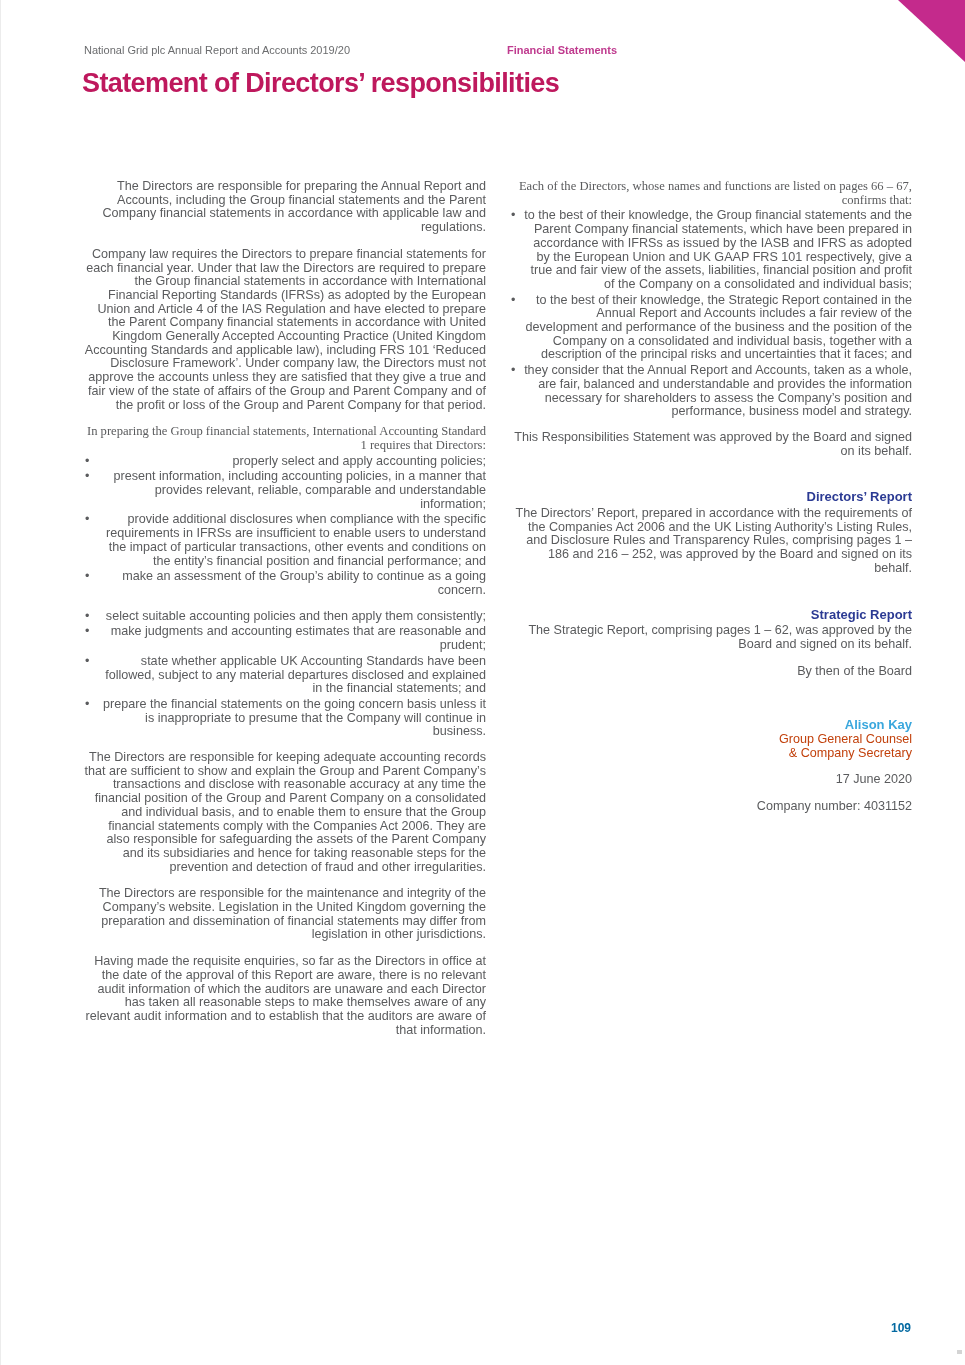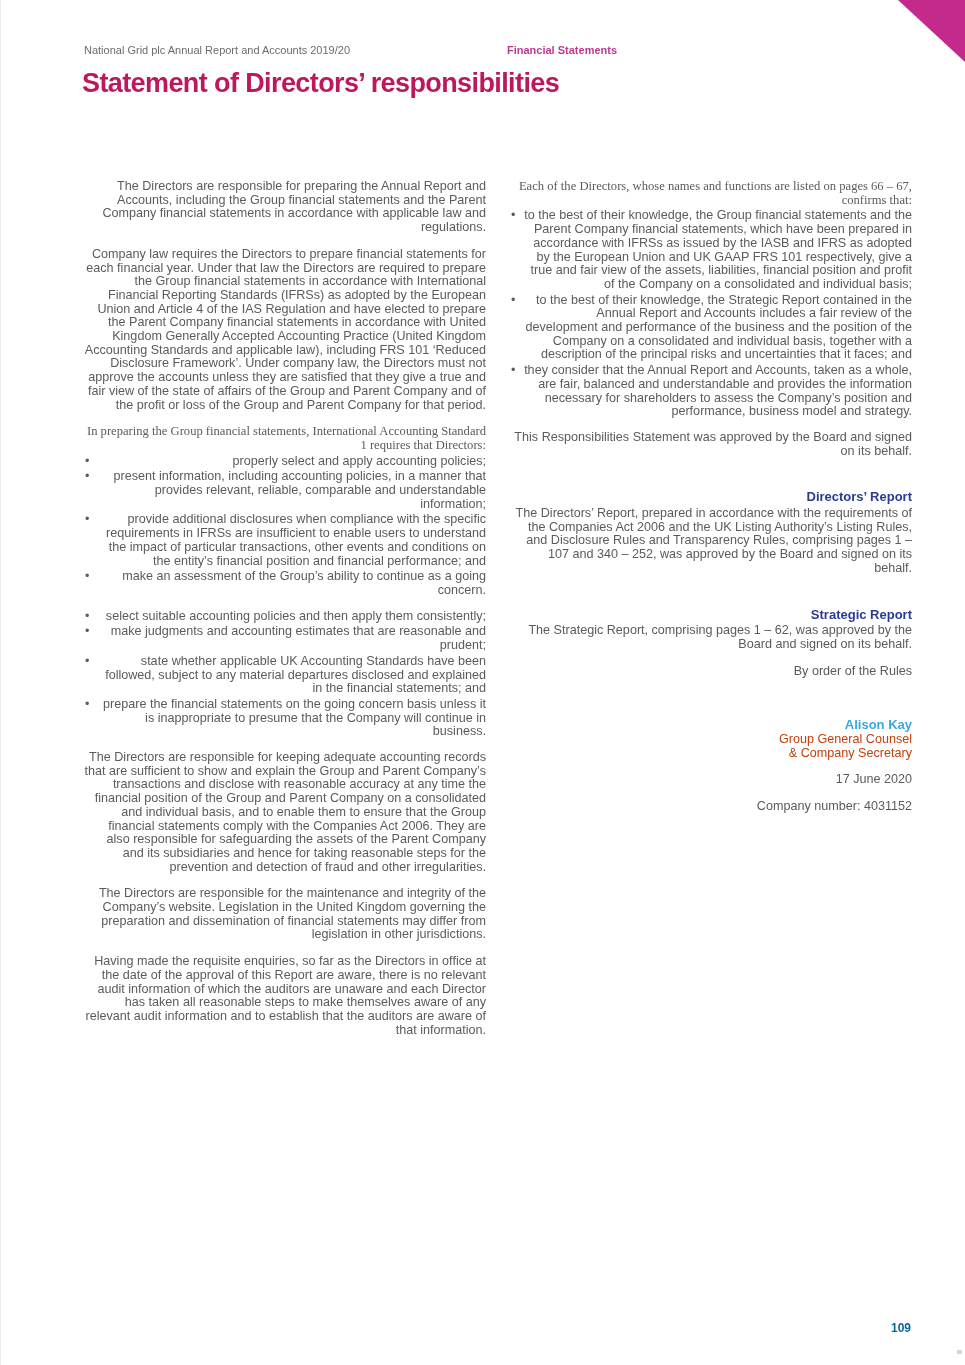--- a/index.html
+++ b/index.html
@@ -92,26 +92,26 @@
     <p class="list-intro">Each of the Directors, whose names and functions are listed on pages 66 – 67, confirms that:</p>
     <ul class="bullets">
       <li>to the best of their knowledge, the Group financial statements and the Parent Company financial statements, which have been prepared in accordance with IFRSs as issued by the IASB and IFRS as adopted by the European Union and UK GAAP FRS 101 respectively, give a true and fair view of the assets, liabilities, financial position and profit of the Company on a consolidated and individual basis;</li>
       <li>to the best of their knowledge, the Strategic Report contained in the Annual Report and Accounts includes a fair review of the development and performance of the business and the position of the Company on a consolidated and individual basis, together with a description of the principal risks and uncertainties that it faces; and</li>
       <li>they consider that the Annual Report and Accounts, taken as a whole, are fair, balanced and understandable and provides the information necessary for shareholders to assess the Company’s position and performance, business model and strategy.</li>
     </ul>
 
     <p>This Responsibilities Statement was approved by the Board and signed on its behalf.</p>
 
     <h2 class="subhead">Directors’ Report</h2>
-    <p>The Directors’ Report, prepared in accordance with the requirements of the Companies Act 2006 and the UK Listing Authority’s Listing Rules, and Disclosure Rules and Transparency Rules, comprising pages 1 – 107 and 340 – 252, was approved by the Board and signed on its behalf.</p>
+    <p>The Directors’ Report, prepared in accordance with the requirements of the Companies Act 2006 and the UK Listing Authority’s Listing Rules, and Disclosure Rules and Transparency Rules, comprising pages 1 – 186 and 216 – 252, was approved by the Board and signed on its behalf.</p>
 
     <h2 class="subhead">Strategic Report</h2>
     <p>The Strategic Report, comprising pages 1 – 62, was approved by the Board and signed on its behalf.</p>
 
-    <p>By order of the Rules</p>
+    <p>By then of the Board</p>
 
     <div class="sig-block">
       <div class="sig-name">Alison Kay</div>
       <div class="sig-role">Group General Counsel</div>
       <div class="sig-role">&amp; Company Secretary</div>
       <div class="sig-date">17 June 2020</div>
       <div class="company-number">Company number: 4031152</div>
     </div>
   </div>
 

